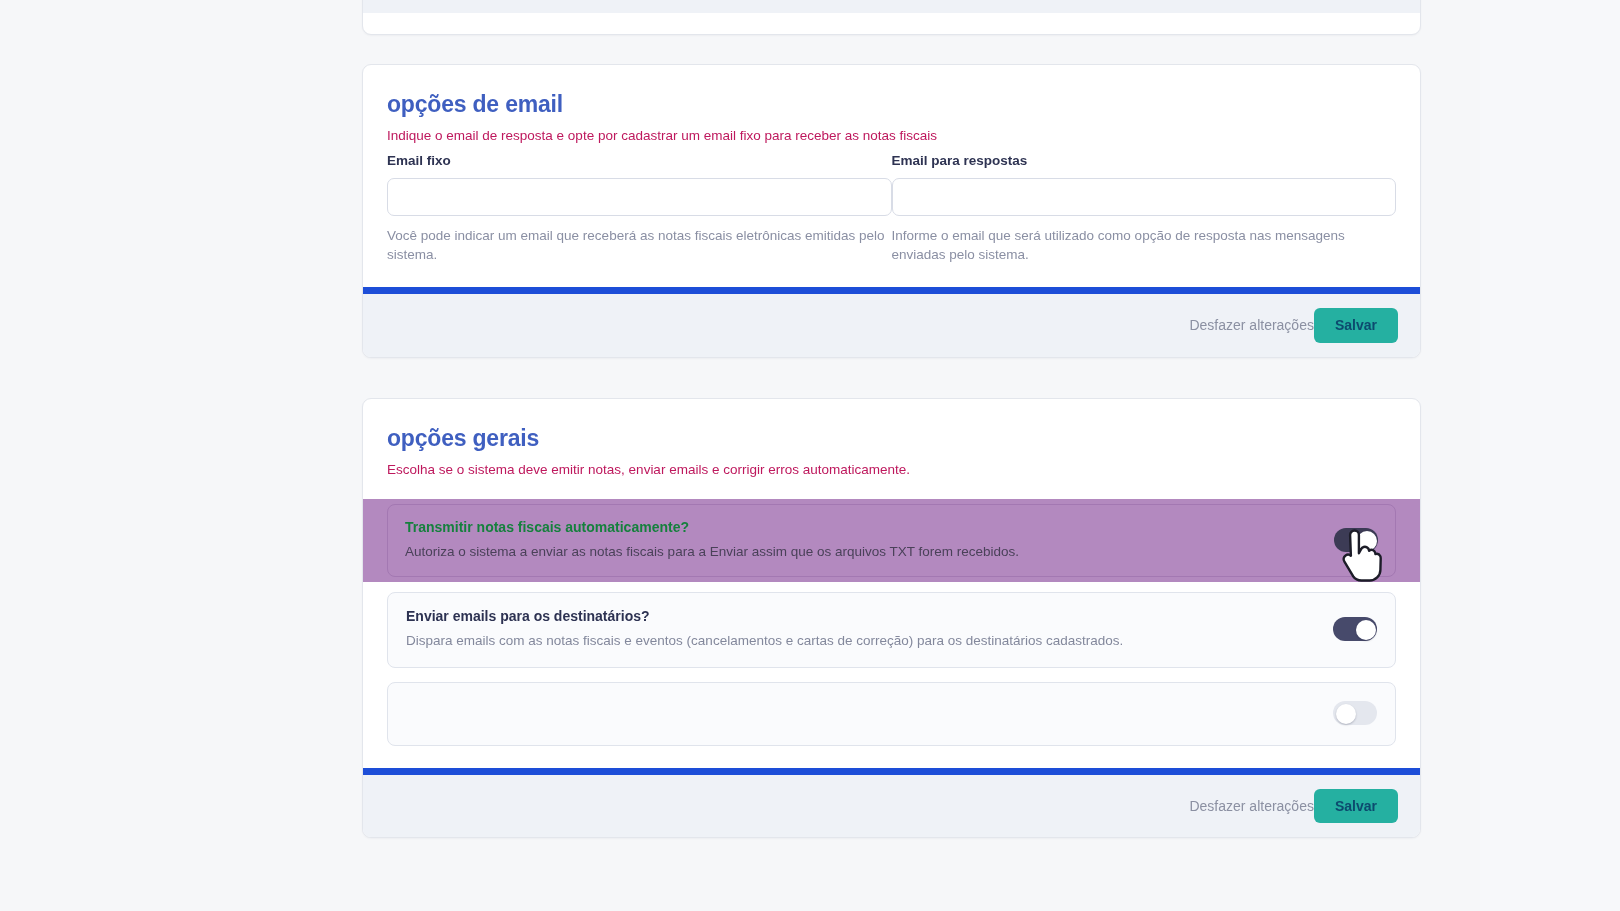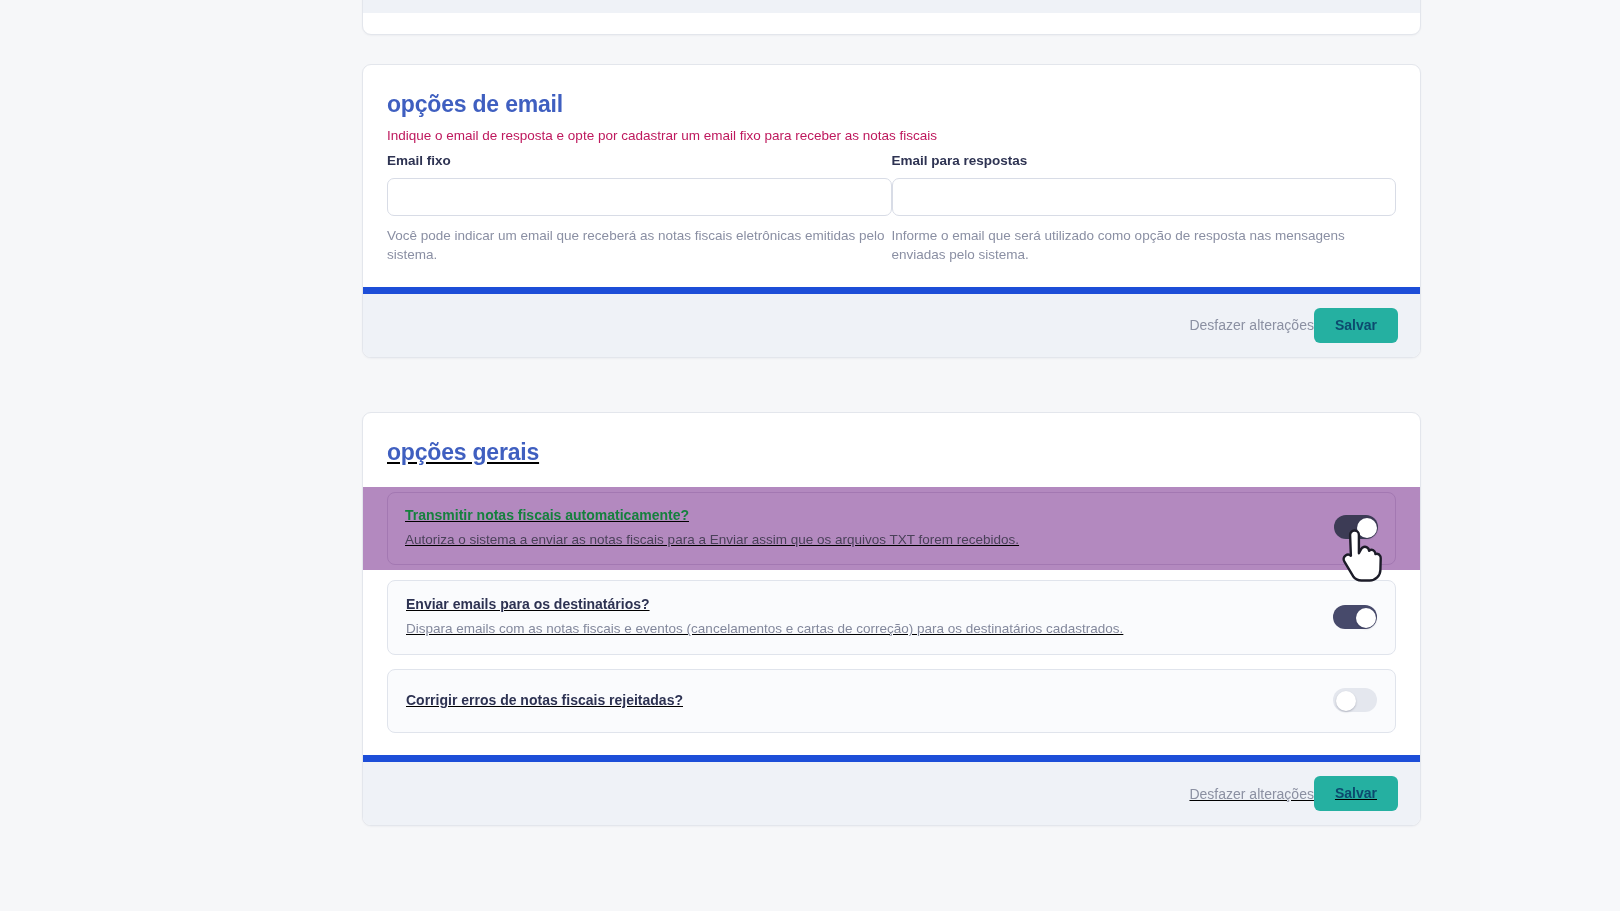--- a/index.html
+++ b/index.html
@@ -131,21 +131,21 @@
   }
 
   .field-help {
     margin: 10px 0 0 0;
     font-size: 13.5px;
     color: #8a8fa3;
     line-height: 1.45;
   }
 
   
-  #card-general { top: 412px; text-decoration: underline; }
+  #card-general { top: 398px; }
 
   .toggle-list { margin-top: 24px; }
 
   .toggle-row {
     position: relative;
     display: flex;
     align-items: center;
     justify-content: space-between;
     border: 1px solid #e0e4ec;
     border-radius: 8px;
@@ -277,20 +277,21 @@
 
     <div class="card-footer">
       <button class="undo-link">Desfazer alterações</button>
       <button class="save-btn">Salvar</button>
     </div>
   </div>
 
   <div class="card" id="card-general">
     <div class="card-body">
       <h2 class="card-title">opções gerais</h2>
+      <p class="card-subtitle">Escolha se o sistema deve emitir notas, enviar emails e corrigir erros automaticamente.</p>
 
       <div class="toggle-list">
 
         <div class="toggle-row highlight">
           <div class="toggle-text">
             <p class="toggle-title">Transmitir notas fiscais automaticamente?</p>
             <p class="toggle-desc">Autoriza o sistema a enviar as notas fiscais para a Enviar assim que os arquivos TXT forem recebidos.</p>
           </div>
           <button class="switch on dark">
             <span class="knob"></span>
@@ -302,21 +303,20 @@
             <p class="toggle-title">Enviar emails para os destinatários?</p>
             <p class="toggle-desc">Dispara emails com as notas fiscais e eventos (cancelamentos e cartas de correção) para os destinatários cadastrados.</p>
           </div>
           <button class="switch on">
             <span class="knob"></span>
           </button>
         </div>
 
         <div class="toggle-row">
           <div class="toggle-text">
-            <p class="toggle-title">Corrigir erros de notas fiscais rejeitadas?</p>
           </div>
           <button class="switch">
             <span class="knob"></span>
           </button>
         </div>
 
       </div>
     </div>
 
     <div class="card-footer">

